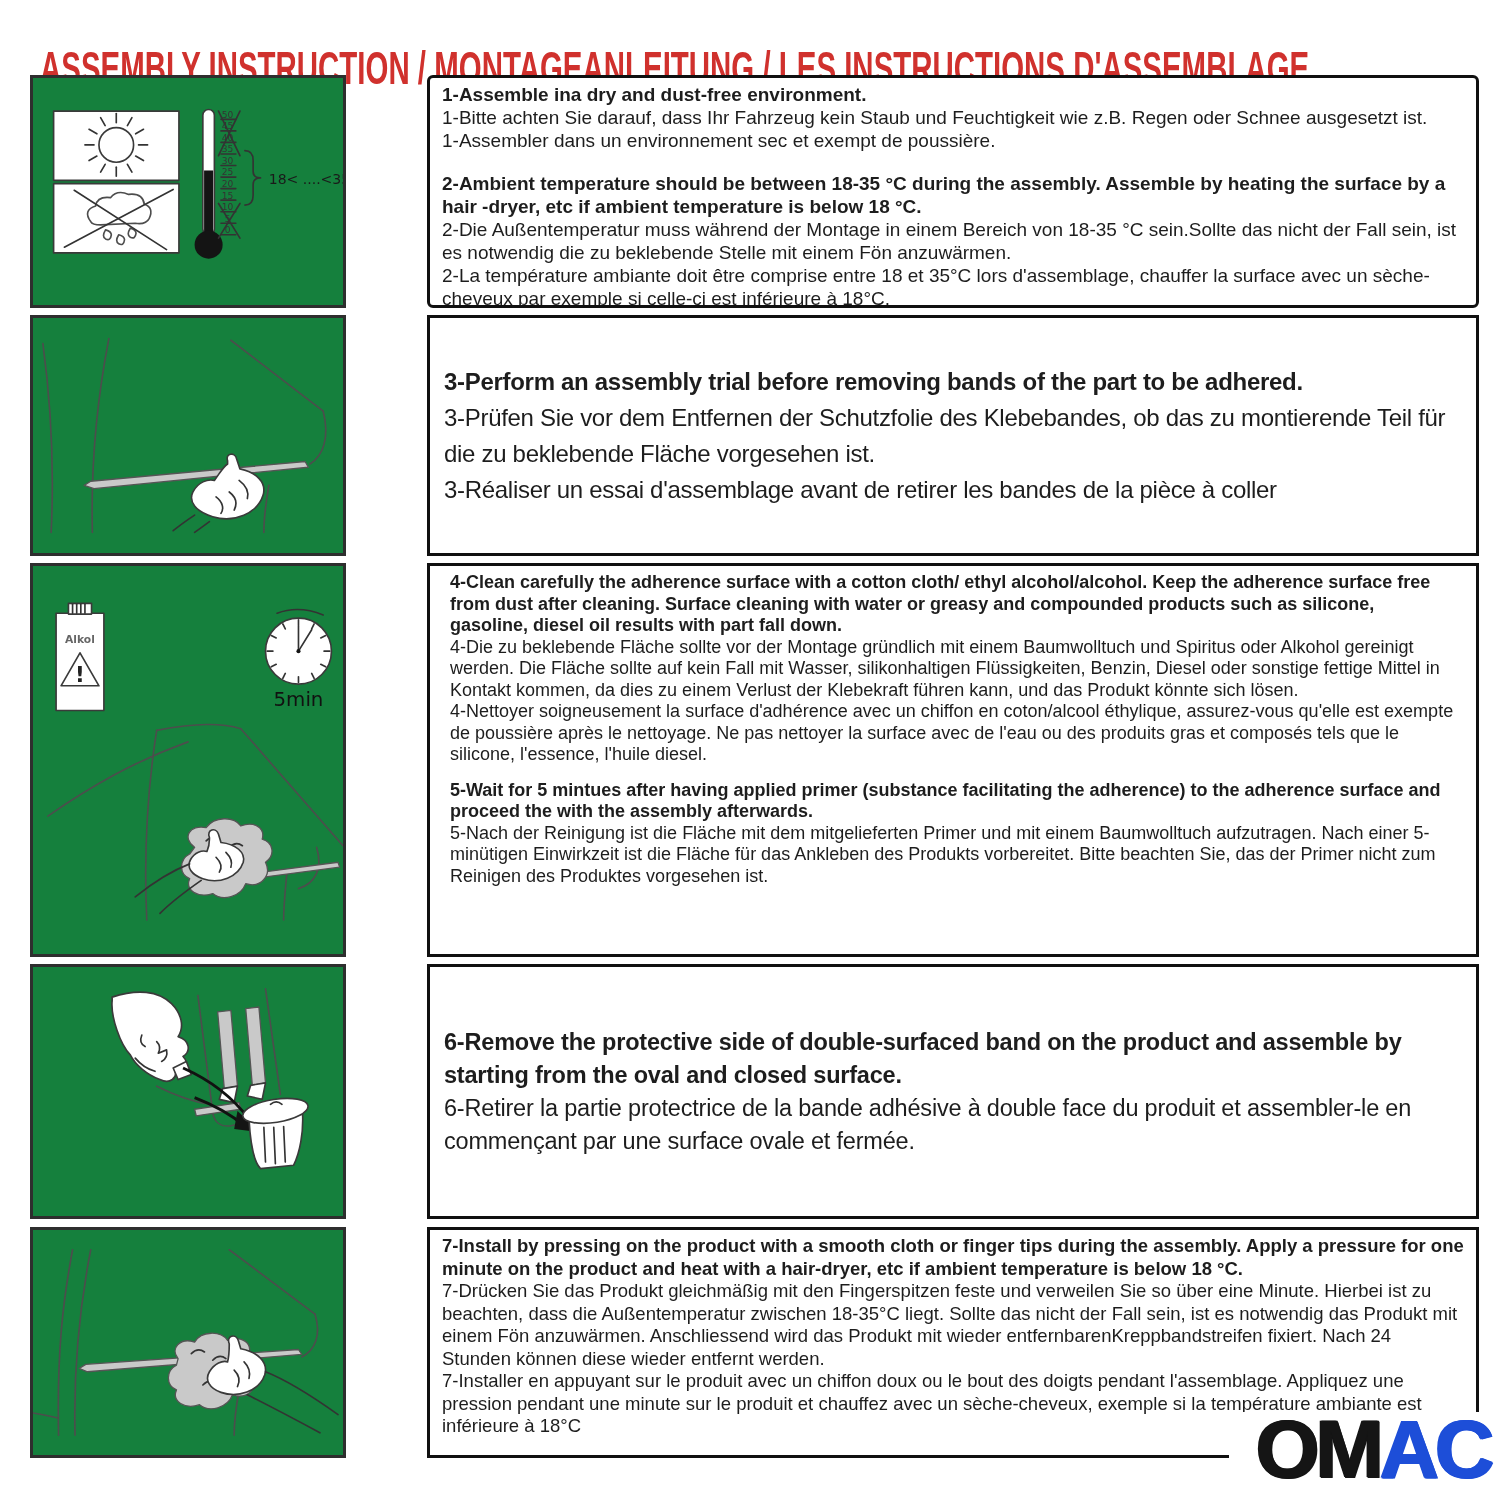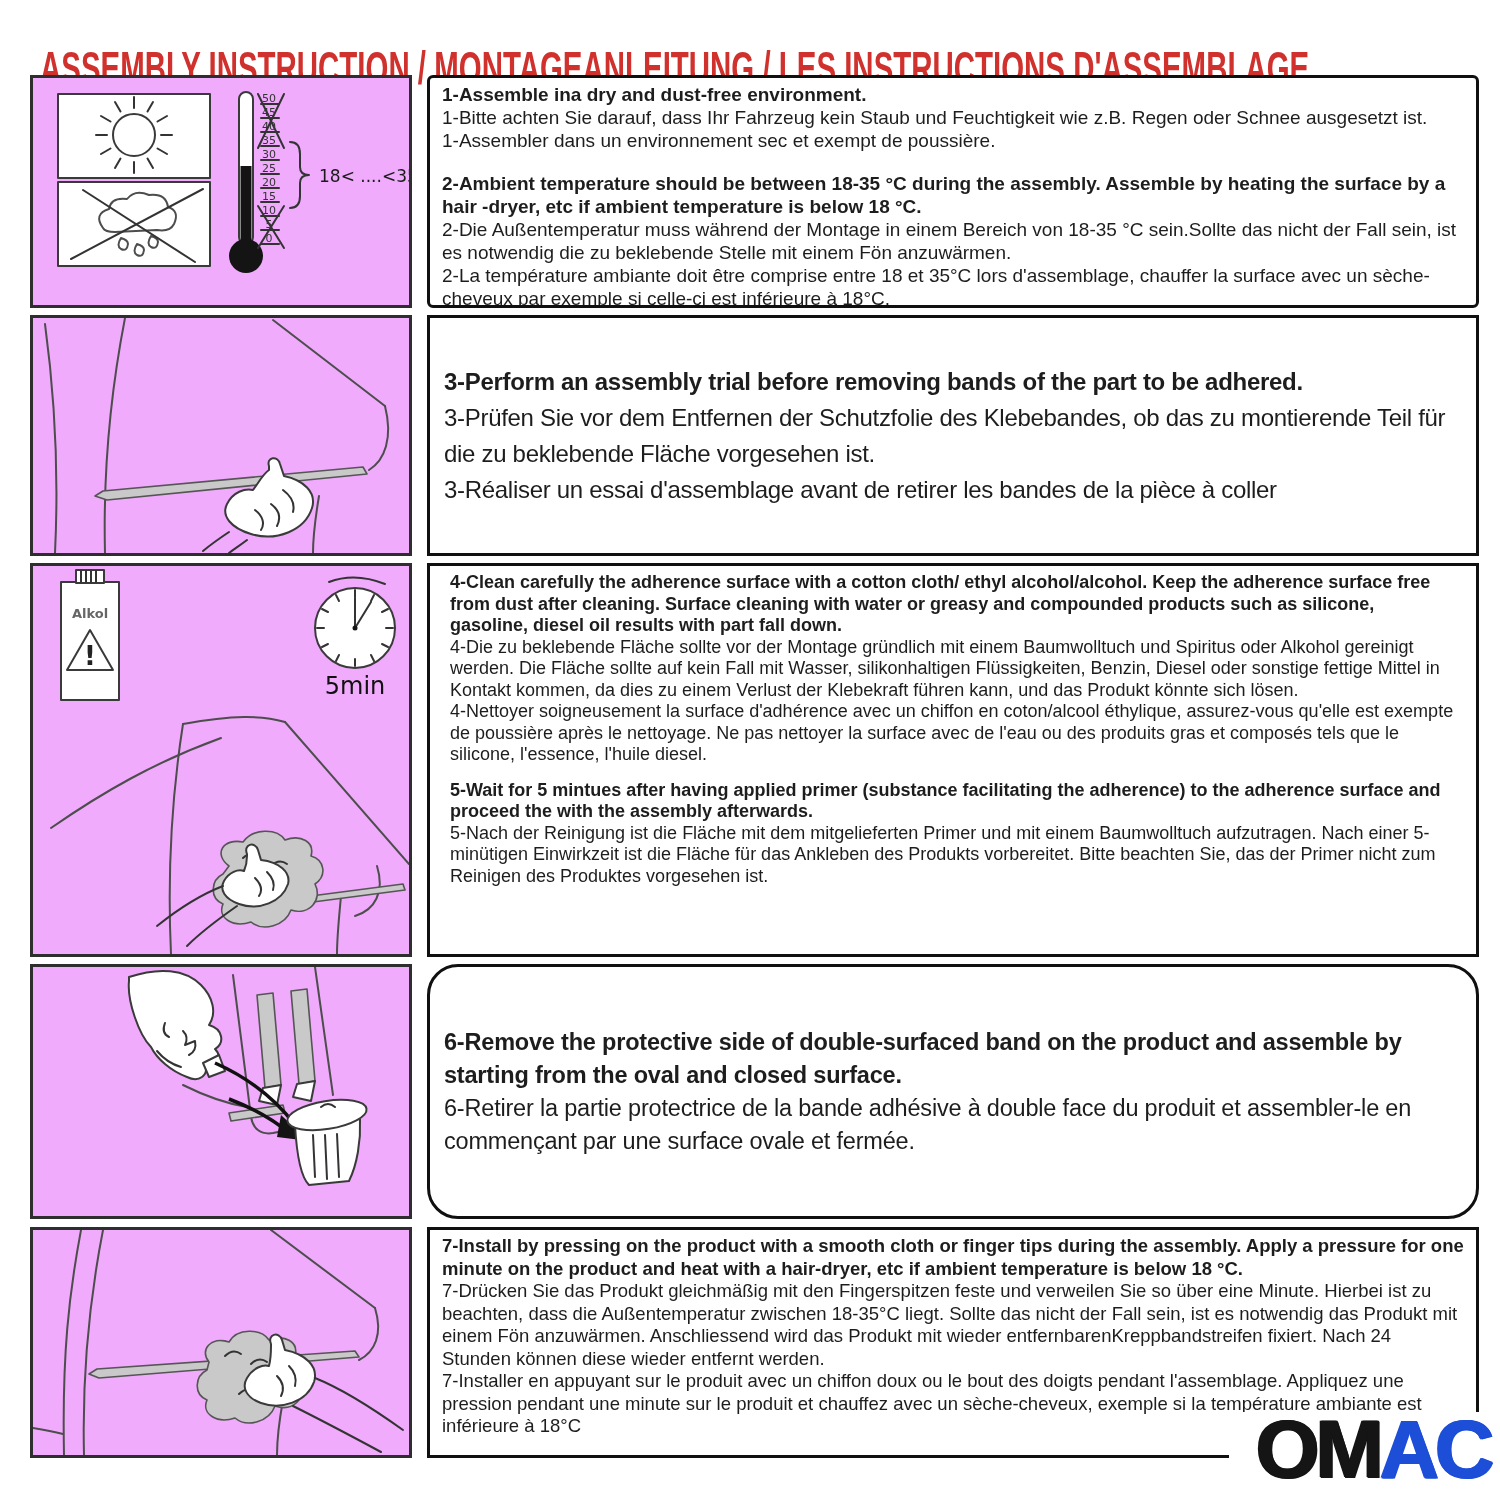--- a/index.html
+++ b/index.html
@@ -5,41 +5,41 @@
   html,body{margin:0;padding:0;background:#fff;width:1500px;height:1500px;overflow:hidden;}
   body{position:relative;font-family:"Liberation Sans", sans-serif;color:#1d1d1d;}
 
   .title{
     position:absolute;left:40px;top:10px;
     font-size:46px;font-weight:bold;color:#d0312d;
     white-space:nowrap;letter-spacing:0px;
     transform:scaleX(0.64);transform-origin:left top;
   }
 
-  .illus{position:absolute;left:30px;width:382px;border:3px solid #2e2e2e;background:#f0abfc;box-sizing:border-box;overflow:hidden;}
+  .illus{position:absolute;left:30px;width:316px;border:3px solid #2e2e2e;background:#15803d;box-sizing:border-box;overflow:hidden;}
   .textbox{position:absolute;left:427px;width:1052px;border:3px solid #101010;background:#fff;box-sizing:border-box;overflow:hidden;}
   .r1{top:75px;height:233px}
   .r2{top:315px;height:241px}
   .r3{top:563px;height:394px}
   .r4{top:964px;height:255px}
   .r5{top:1227px;height:231px}
 
   .illus svg{display:block;width:100%;height:100%;}
 
   .textbox p{margin:0;}
   .b{font-weight:bold;}
   .tb1{padding:5px 12px;border-radius:6px;}
   .tb1 p{font-size:19px;line-height:23px;}
   .tb1 .gap{margin-top:20px;}
   .tb2{padding:0 14px;display:flex;flex-direction:column;justify-content:center;}
   .tb2 p{font-size:24px;line-height:36px;letter-spacing:-0.3px;}
   .tb3{padding:6px 20px;}
   .tb3 p{font-size:18px;line-height:21.5px;}
   .tb3 .gap{margin-top:14px;}
-  .tb4{padding:0 14px;display:flex;flex-direction:column;justify-content:center;border-radius:31px;}
+  .tb4{padding:0 14px;display:flex;flex-direction:column;justify-content:center;}
   .tb4 p{font-size:23.5px;line-height:33px;letter-spacing:-0.2px;}
   .tb5{padding:5px 12px;}
   .tb5 p{font-size:18.5px;line-height:22.5px;}
 
   
   .ln{fill:none;stroke:#4d4d4d;stroke-width:2;stroke-linecap:round;stroke-linejoin:round;}
   .lnd{fill:none;stroke:#333;stroke-width:2;stroke-linecap:round;stroke-linejoin:round;}
   .wh{fill:#fff;stroke:#3a3a3a;stroke-width:2;stroke-linejoin:round;}
   .gy{fill:#c9c9c9;stroke:#555;stroke-width:1.6;stroke-linejoin:round;}
   .blk{fill:#141414;}

